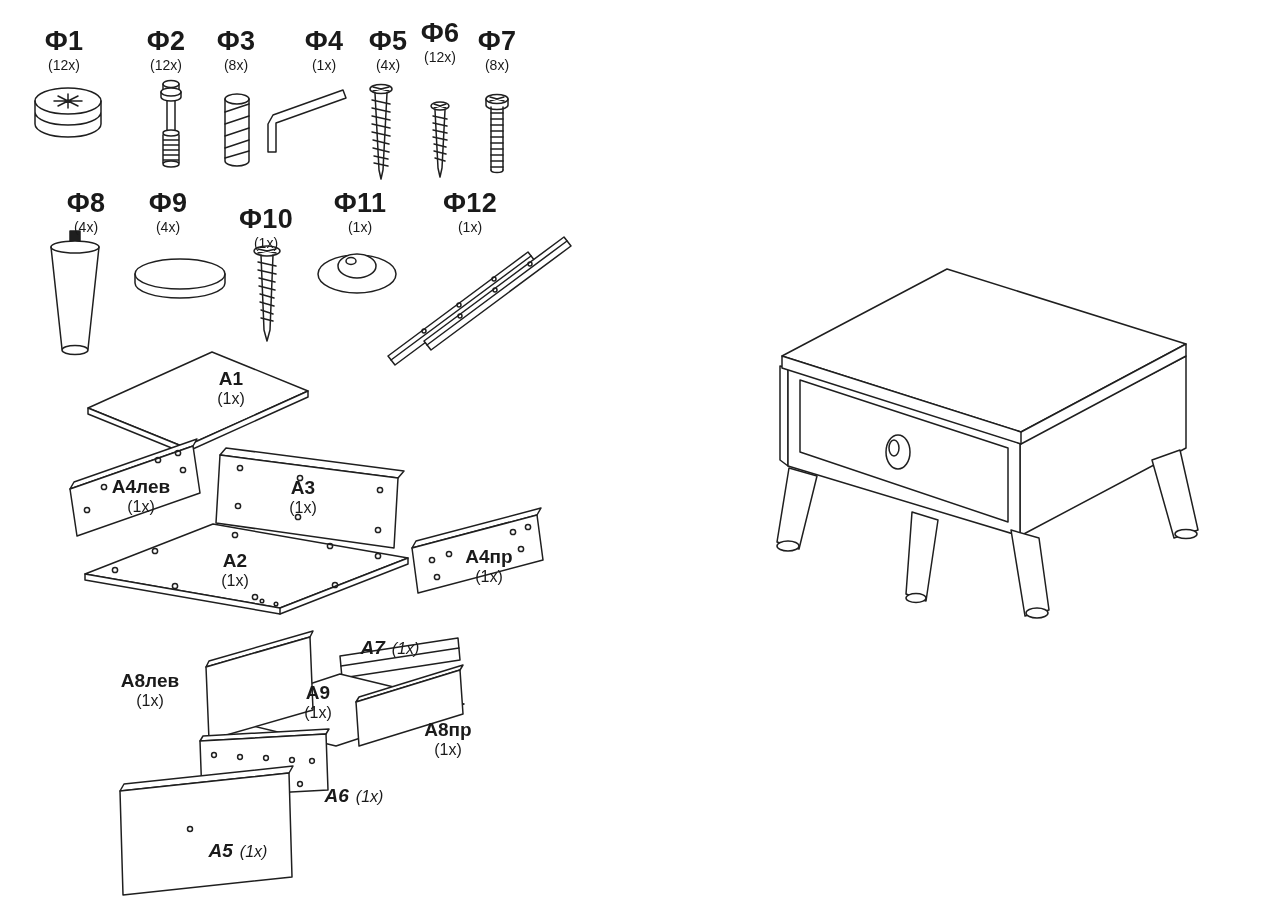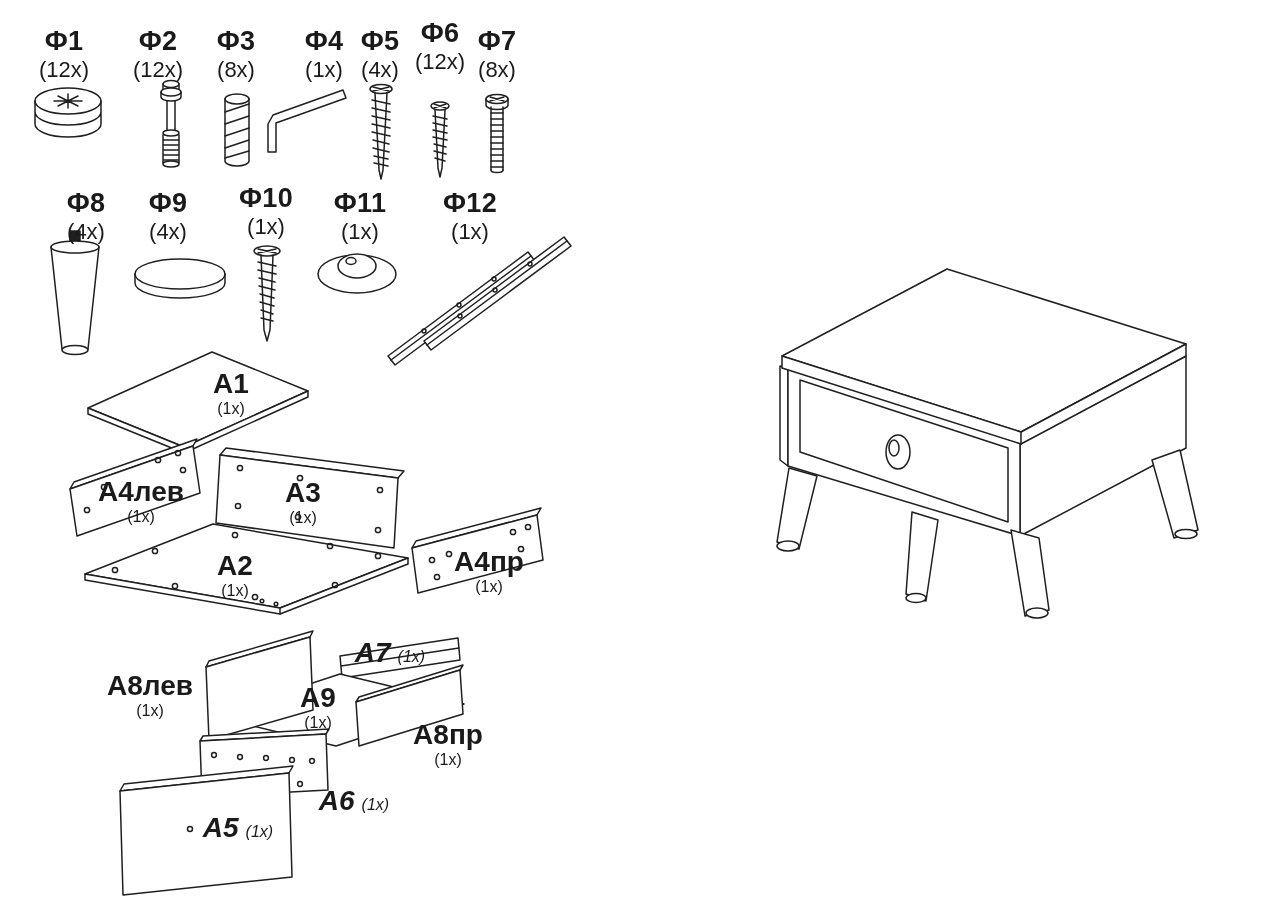--- a/index.html
+++ b/index.html
@@ -8,24 +8,24 @@
     background: #ffffff;
     font-family: "Liberation Sans", sans-serif;
     color: #1a1a1a;
     overflow: hidden;
   }
   .page { position: relative; width: 1037px; height: 900px; background: #fff; }
   .art  { position: absolute; left: 0; top: 0; }
 
   .hw { position: absolute; transform: translateX(-50%); text-align: center; white-space: nowrap; }
   .hw-code { font-size: 27px; font-weight: 700; letter-spacing: 0.3px; }
-  .hw-qty  { font-size: 22px; }
+  .hw-qty  { font-size: 14px; }
 
   .plabel { position: absolute; transform: translateX(-50%); text-align: center; white-space: nowrap; }
-  .p-code { font-size: 28px; font-weight: 700; }
+  .p-code { font-size: 19px; font-weight: 700; }
   .p-qty  { font-size: 16px; }
 
   .ilabel { position: absolute; transform: translateX(-50%); white-space: nowrap; }
   .ilabel .p-code, .ilabel .p-qty { display: inline; font-style: italic; }
   .ilabel .p-qty { margin-left: 7px; }
 </style>
 </head>
 <body>
 
 <div class="page">
@@ -251,53 +251,53 @@
           <ellipse cx="1186" cy="534" rx="11" ry="4.5" fill="#fff"></ellipse>
         </g>
       </g>
     </g>
   </svg>
 
   <div class="hw" style="left:64px; top:26px">
     <div class="hw-code">Ф1</div>
     <div class="hw-qty">(12x)</div>
   </div>
-  <div class="hw" style="left:158px; top:26px">
+  <div class="hw" style="left:166px; top:26px">
     <div class="hw-code">Ф2</div>
     <div class="hw-qty">(12x)</div>
   </div>
   <div class="hw" style="left:236px; top:26px">
     <div class="hw-code">Ф3</div>
     <div class="hw-qty">(8x)</div>
   </div>
   <div class="hw" style="left:324px; top:26px">
     <div class="hw-code">Ф4</div>
     <div class="hw-qty">(1x)</div>
   </div>
-  <div class="hw" style="left:380px; top:26px">
+  <div class="hw" style="left:388px; top:26px">
     <div class="hw-code">Ф5</div>
     <div class="hw-qty">(4x)</div>
   </div>
   <div class="hw" style="left:440px; top:18px">
     <div class="hw-code">Ф6</div>
     <div class="hw-qty">(12x)</div>
   </div>
   <div class="hw" style="left:497px; top:26px">
     <div class="hw-code">Ф7</div>
     <div class="hw-qty">(8x)</div>
   </div>
   <div class="hw" style="left:86px; top:188px">
     <div class="hw-code">Ф8</div>
     <div class="hw-qty">(4x)</div>
   </div>
   <div class="hw" style="left:168px; top:188px">
     <div class="hw-code">Ф9</div>
     <div class="hw-qty">(4x)</div>
   </div>
-  <div class="hw" style="left:266px; top:183px">
+  <div class="hw" style="left:266px; top:204px">
     <div class="hw-code">Ф10</div>
     <div class="hw-qty">(1x)</div>
   </div>
   <div class="hw" style="left:360px; top:188px">
     <div class="hw-code">Ф11</div>
     <div class="hw-qty">(1x)</div>
   </div>
   <div class="hw" style="left:470px; top:188px">
     <div class="hw-code">Ф12</div>
     <div class="hw-qty">(1x)</div>
@@ -334,17 +334,17 @@
     <div class="p-code">A9</div>
     <div class="p-qty">(1x)</div>
   </div>
   <div class="plabel" style="left:448px; top:719px">
     <div class="p-code">А8пр</div>
     <div class="p-qty">(1x)</div>
   </div>
   <div class="ilabel" style="left:354px; top:785px">
     <span class="p-code">A6</span><span class="p-qty">(1x)</span>
   </div>
-  <div class="ilabel" style="left:238px; top:812px">
+  <div class="ilabel" style="left:238px; top:840px">
     <span class="p-code">A5</span><span class="p-qty">(1x)</span>
   </div>
 
 </div>
 
 </body></html>

